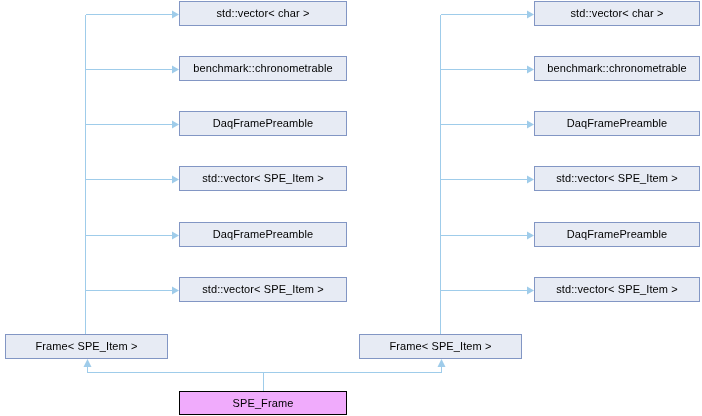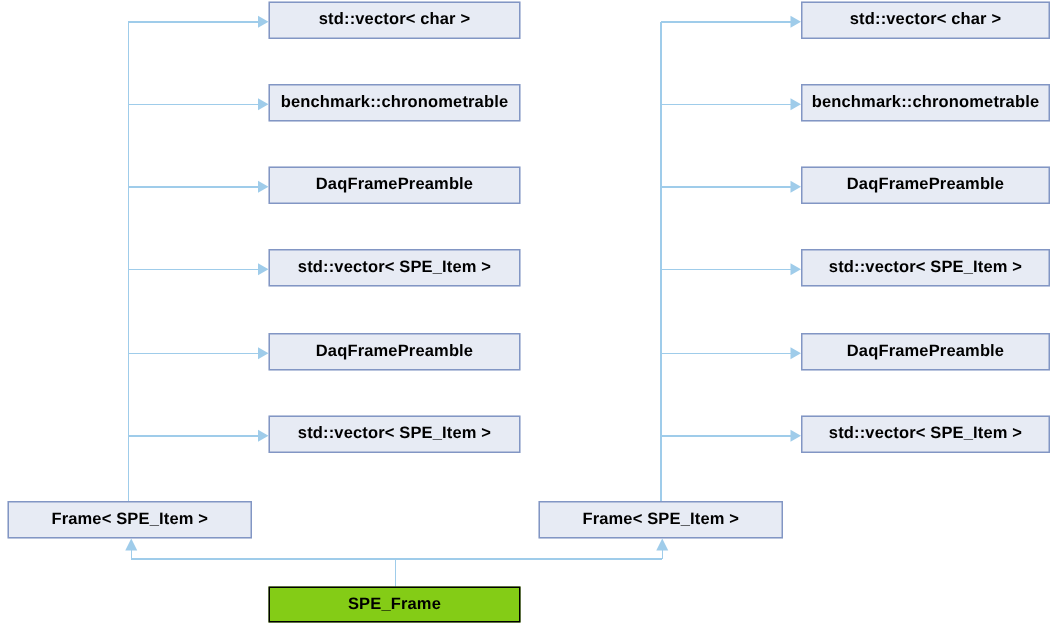--- a/index.html
+++ b/index.html
@@ -9,21 +9,20 @@
   }
   body {
     font-family: "Liberation Sans", sans-serif;
   }
   #diagram {
     position: relative;
     width: 702px;
     height: 416px;
     background: #ffffff;
     overflow: hidden;
-    font-weight: bold;
   }
   #edge-layer {
     position: absolute;
     left: 0;
     top: 0;
     width: 702px;
     height: 416px;
     pointer-events: none;
   }
   .node {
@@ -35,21 +34,21 @@
     font-size: 11px;
     line-height: 1;
     color: #000000;
     letter-spacing: 0.1px;
     white-space: nowrap;
     background: #e7ebf4;
     border: 1px solid #8296c4;
     cursor: default;
   }
   .node.current {
-    background: #84cc16;
+    background: #f0abfc;
     border: 1px solid #000000;
   }
   .node-label {
     display: block;
   }
 </style>
 </head>
 <body>
 
 <div id="diagram">

